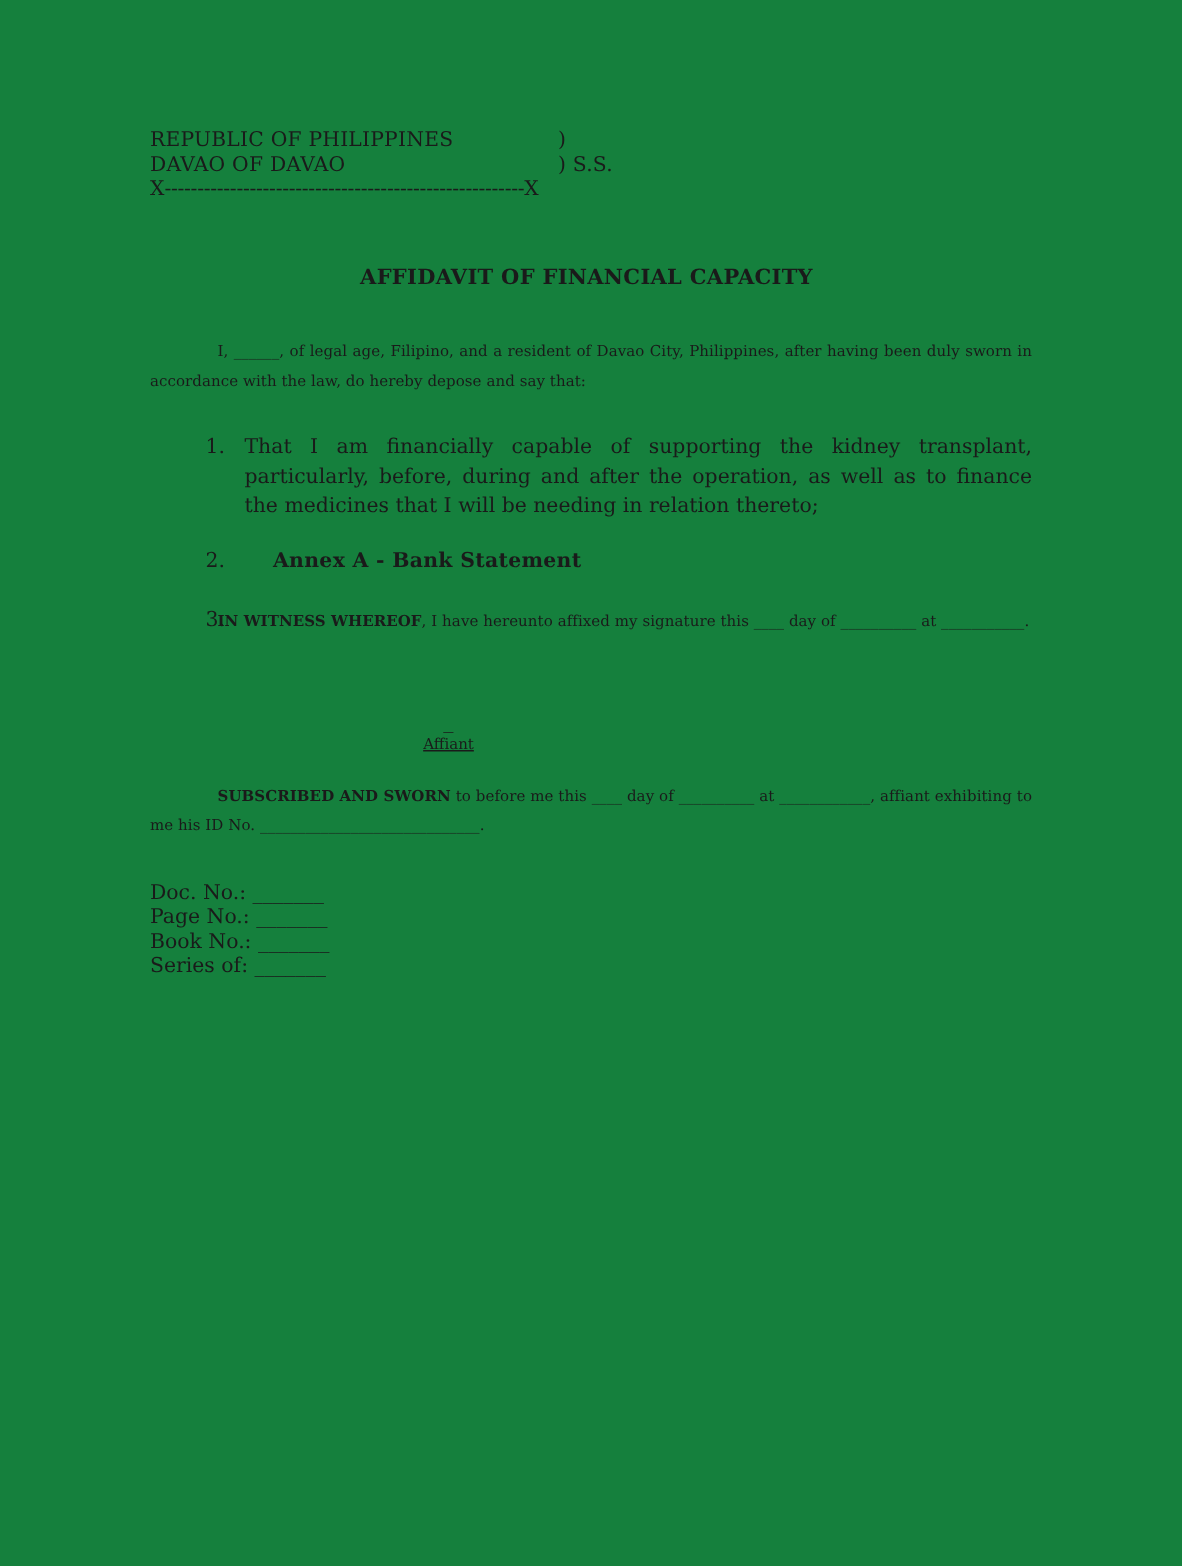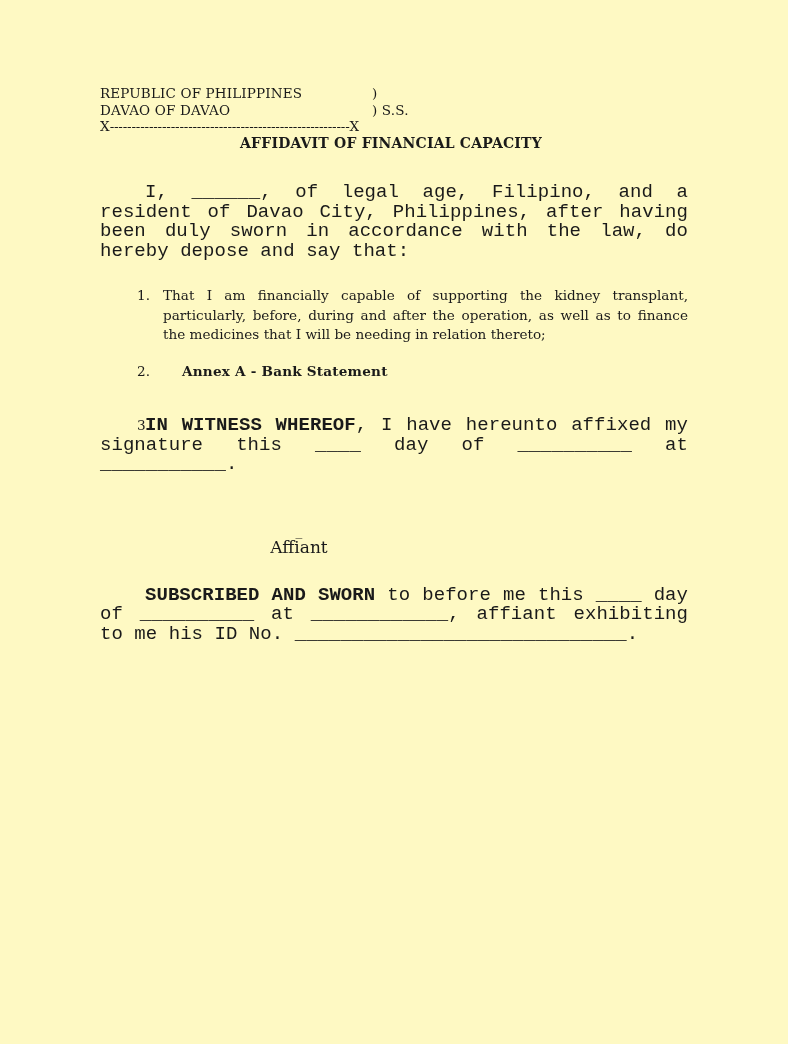--- a/index.html
+++ b/index.html
@@ -14,21 +14,21 @@
     position: relative;
     font-family: "DejaVu Serif", "Liberation Serif", serif;
     color: #1a1a1a;
     -webkit-font-smoothing: antialiased;
   }
   .page {
     position: absolute;
     top: 0; left: 0;
     width: 788px;
     height: 1044px;
-    background: #fef9c3;
+    background: #15803d;
     overflow: hidden;
   }
   .content {
     position: absolute;
     left: 100px;
     top: 85px;
     width: 588px;
   }
 
   
@@ -65,31 +65,31 @@
     display: inline-block;
     letter-spacing: -0.2px;
   }
 
   
   .doc-title {
     text-align: center;
     font-weight: bold;
     font-size: 14px;
     letter-spacing: 0.2px;
+    margin-top: 42px;
     margin-left: -6px;
   }
 
   
   .para {
-    font-size: 19px;
+    font-size: 10px;
     line-height: 19.5px;
     text-align: justify;
     text-justify: inter-word;
     letter-spacing: 0.05px;
-    font-family: Liberation Mono, monospace;
   }
   .intro {
     margin-top: 32px;
     text-indent: 45px;
   }
 
   
   .list {
     margin-top: 25px;
   }
@@ -108,21 +108,21 @@
     top: 0;
     width: 22px;
     text-align: left;
   }
   .annex {
     font-weight: bold;
     font-size: 13.6px;
     line-height: 19.5px;
     padding-left: 82px;
     margin-top: 4px;
-    margin-bottom: 35px;
+    margin-bottom: 20px;
     letter-spacing: 0.2px;
   }
 
   
   .witness {
     margin-top: 21px;
     text-indent: 45px;
   }
   .b { font-weight: bold; }
 
@@ -131,28 +131,29 @@
     margin-top: 50px;
     text-align: center;
     padding-right: 190px;
   }
   .sig-dash {
     font-size: 13.6px;
     line-height: 13px;
     letter-spacing: 0.05px;
   }
   .sig-label {
-    font-size: 17px;
+    font-size: 10px;
     line-height: 18px;
+    text-decoration: underline;
     text-underline-offset: 1px;
   }
 
   
   .sworn {
-    margin-top: 30px;
+    margin-top: 16px;
     text-indent: 45px;
   }
 
   
   .notary {
     margin-top: 26px;
     font-size: 13.6px;
     line-height: 16.5px;
   }
   .notary-line {
@@ -201,15 +202,21 @@
 
     <div class="para witness"><span class="b">IN WITNESS WHEREOF</span><span>, I have hereunto affixed my signature this ____ day of __________ at ___________.</span></div>
 
     <div class="sig-block">
       <div class="sig-dash">_</div>
       <div class="sig-label">Affiant</div>
     </div>
 
     <div class="para sworn"><span class="b">SUBSCRIBED AND SWORN</span><span> to before me this ____ day of __________ at ____________, affiant exhibiting to me his ID No. _____________________________.</span></div>
 
+    <div class="notary">
+      <div class="notary-line">Doc. No.: _______</div>
+      <div class="notary-line">Page No.: _______</div>
+      <div class="notary-line">Book No.: _______</div>
+      <div class="notary-line">Series of: _______</div>
+    </div>
 
   </div>
 </div>
 
 </body></html>

